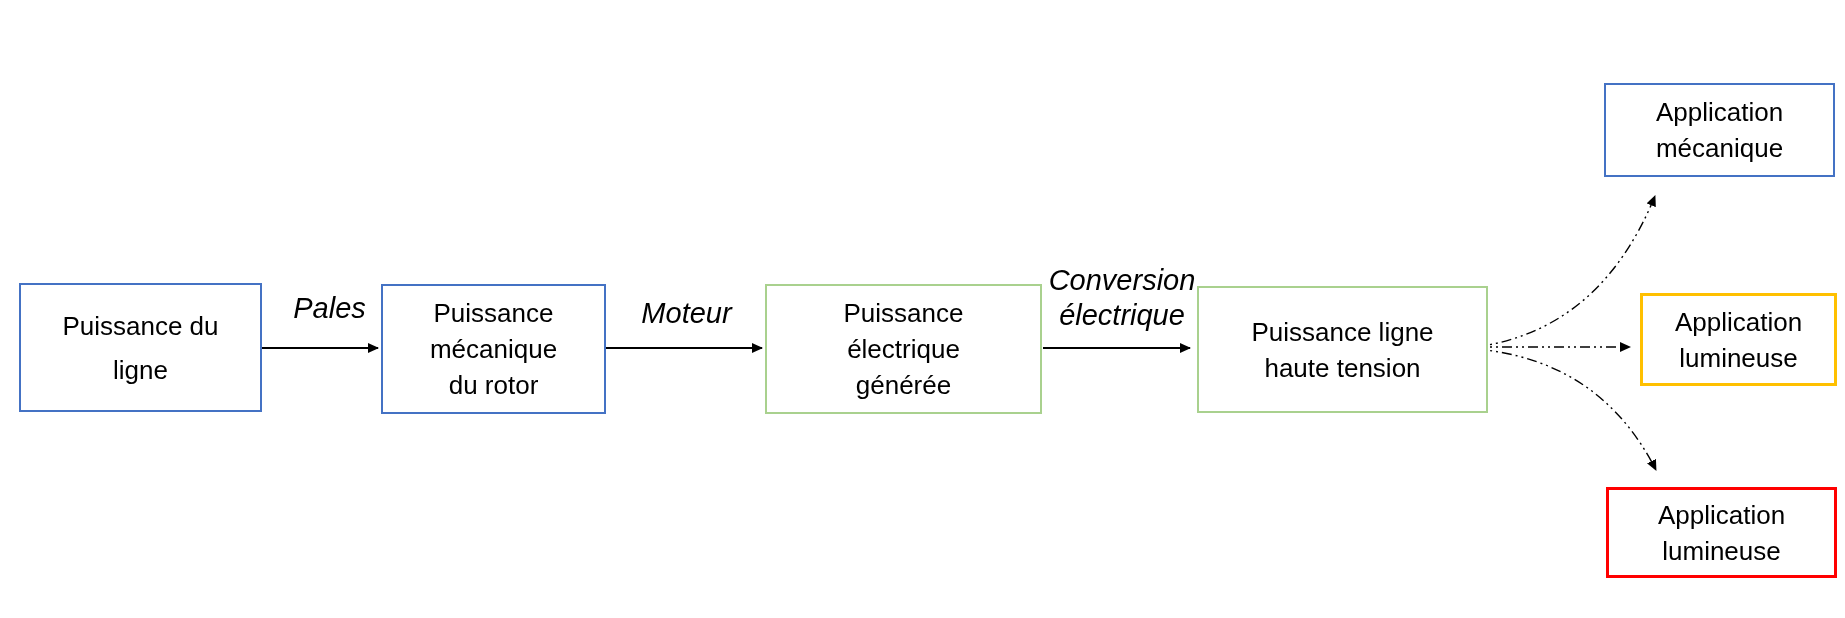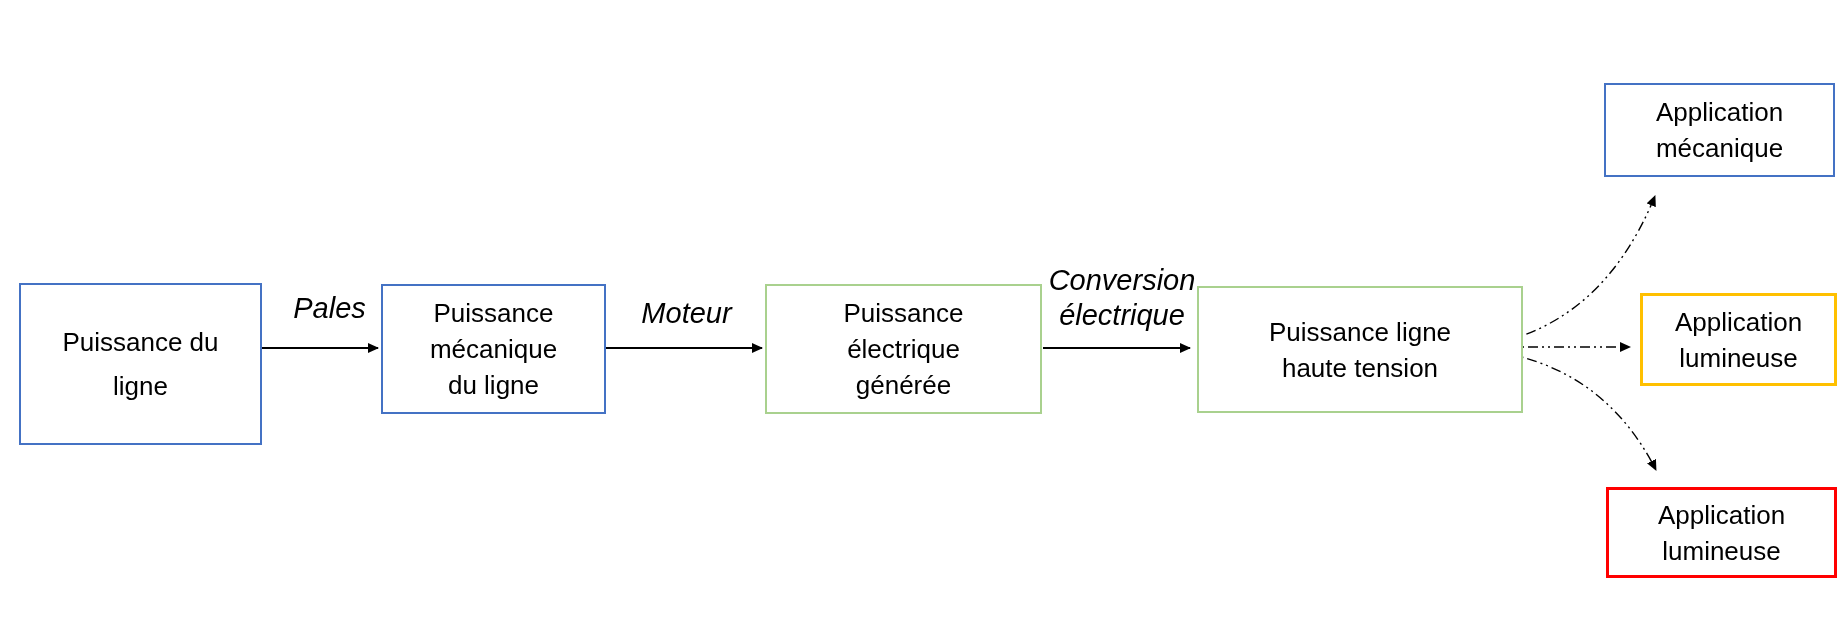--- a/index.html
+++ b/index.html
@@ -43,38 +43,38 @@
       </marker>
     </defs>
     <path class="solid" d="M262,348 H378" marker-end="url(#ah)"></path>
     <path class="solid" d="M606,348 H762" marker-end="url(#ah)"></path>
     <path class="solid" d="M1043,348 H1190" marker-end="url(#ah)"></path>
     <path class="dashed" d="M1476,347 Q1600,330 1655,196" marker-end="url(#ah)"></path>
     <path class="dashed" d="M1476,347 H1630" marker-end="url(#ah)"></path>
     <path class="dashed" d="M1476,349 Q1600,360 1656,470" marker-end="url(#ah)"></path>
   </svg>
 
-  <div class="node b-blue" style="left:19px;top:283px;width:243px;height:162px;gap:8px;">
+  <div class="node b-blue" style="left:19px;top:283px;width:243px;height:129px;gap:8px;">
     <span>Puissance du</span>
     <span>ligne</span>
   </div>
 
   <div class="node b-blue" style="left:381px;top:284px;width:225px;height:130px;">
     <span>Puissance</span>
     <span>mécanique</span>
-    <span>du ligne</span>
+    <span>du rotor</span>
   </div>
 
   <div class="node b-green" style="left:765px;top:284px;width:277px;height:130px;">
     <span>Puissance</span>
     <span>électrique</span>
     <span>générée</span>
   </div>
 
-  <div class="node b-green" style="left:1197px;top:286px;width:326px;height:127px;">
+  <div class="node b-green" style="left:1197px;top:286px;width:291px;height:127px;">
     <span>Puissance ligne</span>
     <span>haute tension</span>
   </div>
 
   <div class="node b-blue" style="left:1604px;top:83px;width:231px;height:94px;">
     <span>Application</span>
     <span>mécanique</span>
   </div>
 
   <div class="node b-orange bw3" style="left:1640px;top:293px;width:197px;height:93px;">

